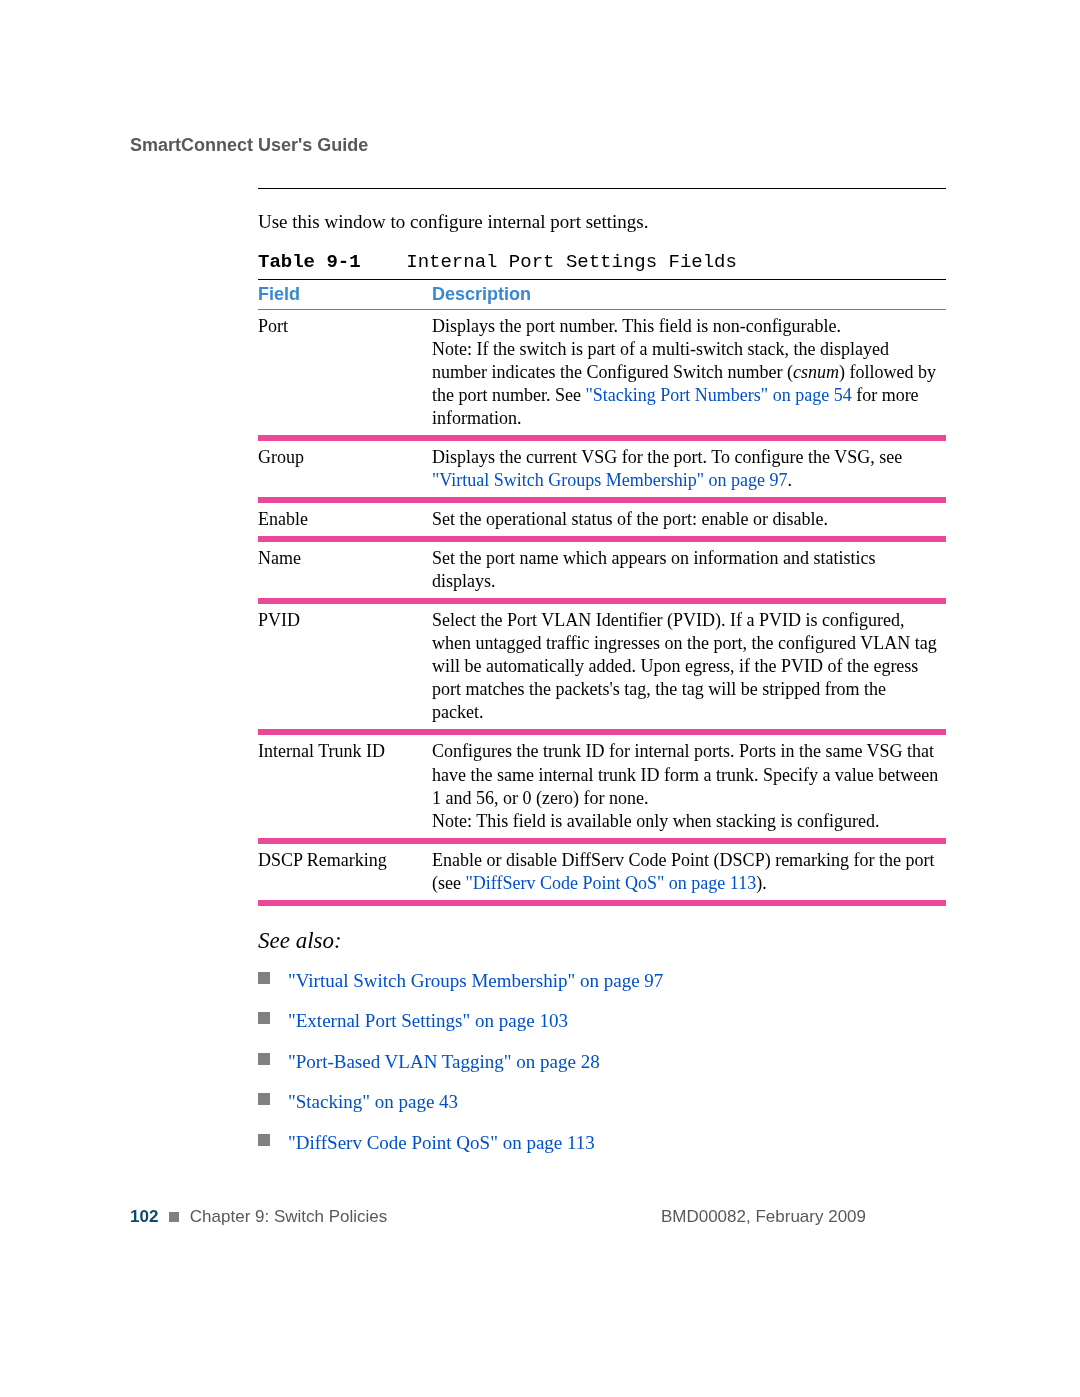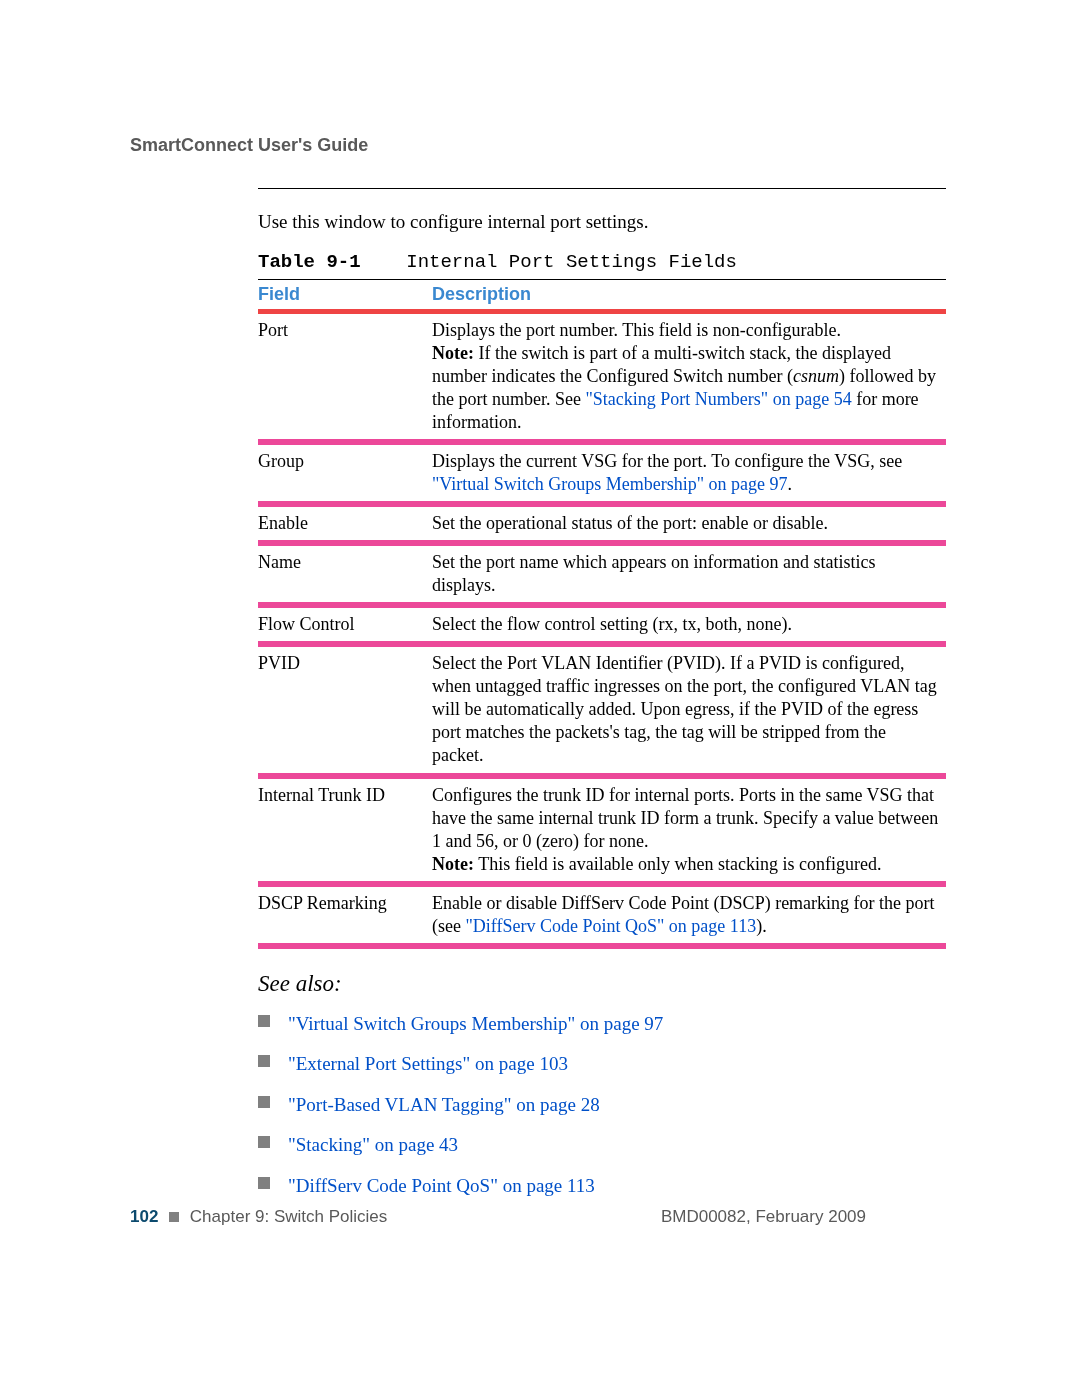--- a/index.html
+++ b/index.html
@@ -59,38 +59,38 @@
     border-collapse: collapse;
     width: 688px;
     font-size: 18px;
   }
   table.fields thead th {
     text-align: left;
     font-family: Arial, Helvetica, sans-serif;
     font-weight: bold;
     color: #3a88d0;
     border-top: 1px solid #000;
-    border-bottom: 5px solid #ef4444;
+    border-bottom: 1px solid #ef4444;
     padding: 4px 0 4px 0;
     margin-top: 9px;
   }
   table.fields thead th.col-field { width: 170px; }
   table.fields tbody td {
     vertical-align: top;
     border-bottom: 6px solid #ec4899;
     padding: 5px 4px 5px 0;
     line-height: 1.28;
   }
   table.fields tbody td.col-field { width: 170px; }
   .link { color: #005fbf; }
   .link { color: #0a4fbf; }
   .link { color: #0050c8; }
   a.link, span.link { color: #0050c8; text-decoration: none; }
   .italic { font-style: italic; }
-  .bold { font-weight: bold; }
+  .bold { font-weight: normal; }
   .see-also {
     font-family: "Times New Roman", Times, serif;
     font-style: italic;
     font-size: 23px;
     margin: 22px 0 14px 0;
     color: #000;
   }
   ul.refs {
     list-style: none;
     padding: 0;
@@ -176,24 +176,20 @@
         </tr>
         <tr>
           <td class="col-field">Enable</td>
           <td>Set the operational status of the port: enable or disable.</td>
         </tr>
         <tr>
           <td class="col-field">Name</td>
           <td>Set the port name which appears on information and statistics displays.</td>
         </tr>
         <tr>
-          <td class="col-field">Flow Control</td>
-          <td>Select the flow control setting (rx, tx, both, none).</td>
-        </tr>
-        <tr>
           <td class="col-field">PVID</td>
           <td>Select the Port VLAN Identifier (PVID). If a PVID is configured, when untagged traffic ingresses on the port, the configured VLAN tag will be automatically added. Upon egress, if the PVID of the egress port matches the packets's tag, the tag will be stripped from the packet.</td>
         </tr>
         <tr>
           <td class="col-field">Internal Trunk ID</td>
           <td>
             <span>Configures the trunk ID for internal ports. Ports in the same VSG that have the same internal trunk ID form a trunk. Specify a value between 1 and 56, or 0 (zero) for none.</span><br>
             <span class="bold">Note:</span><span> This field is available only when stacking is configured.</span>
           </td>
         </tr>

